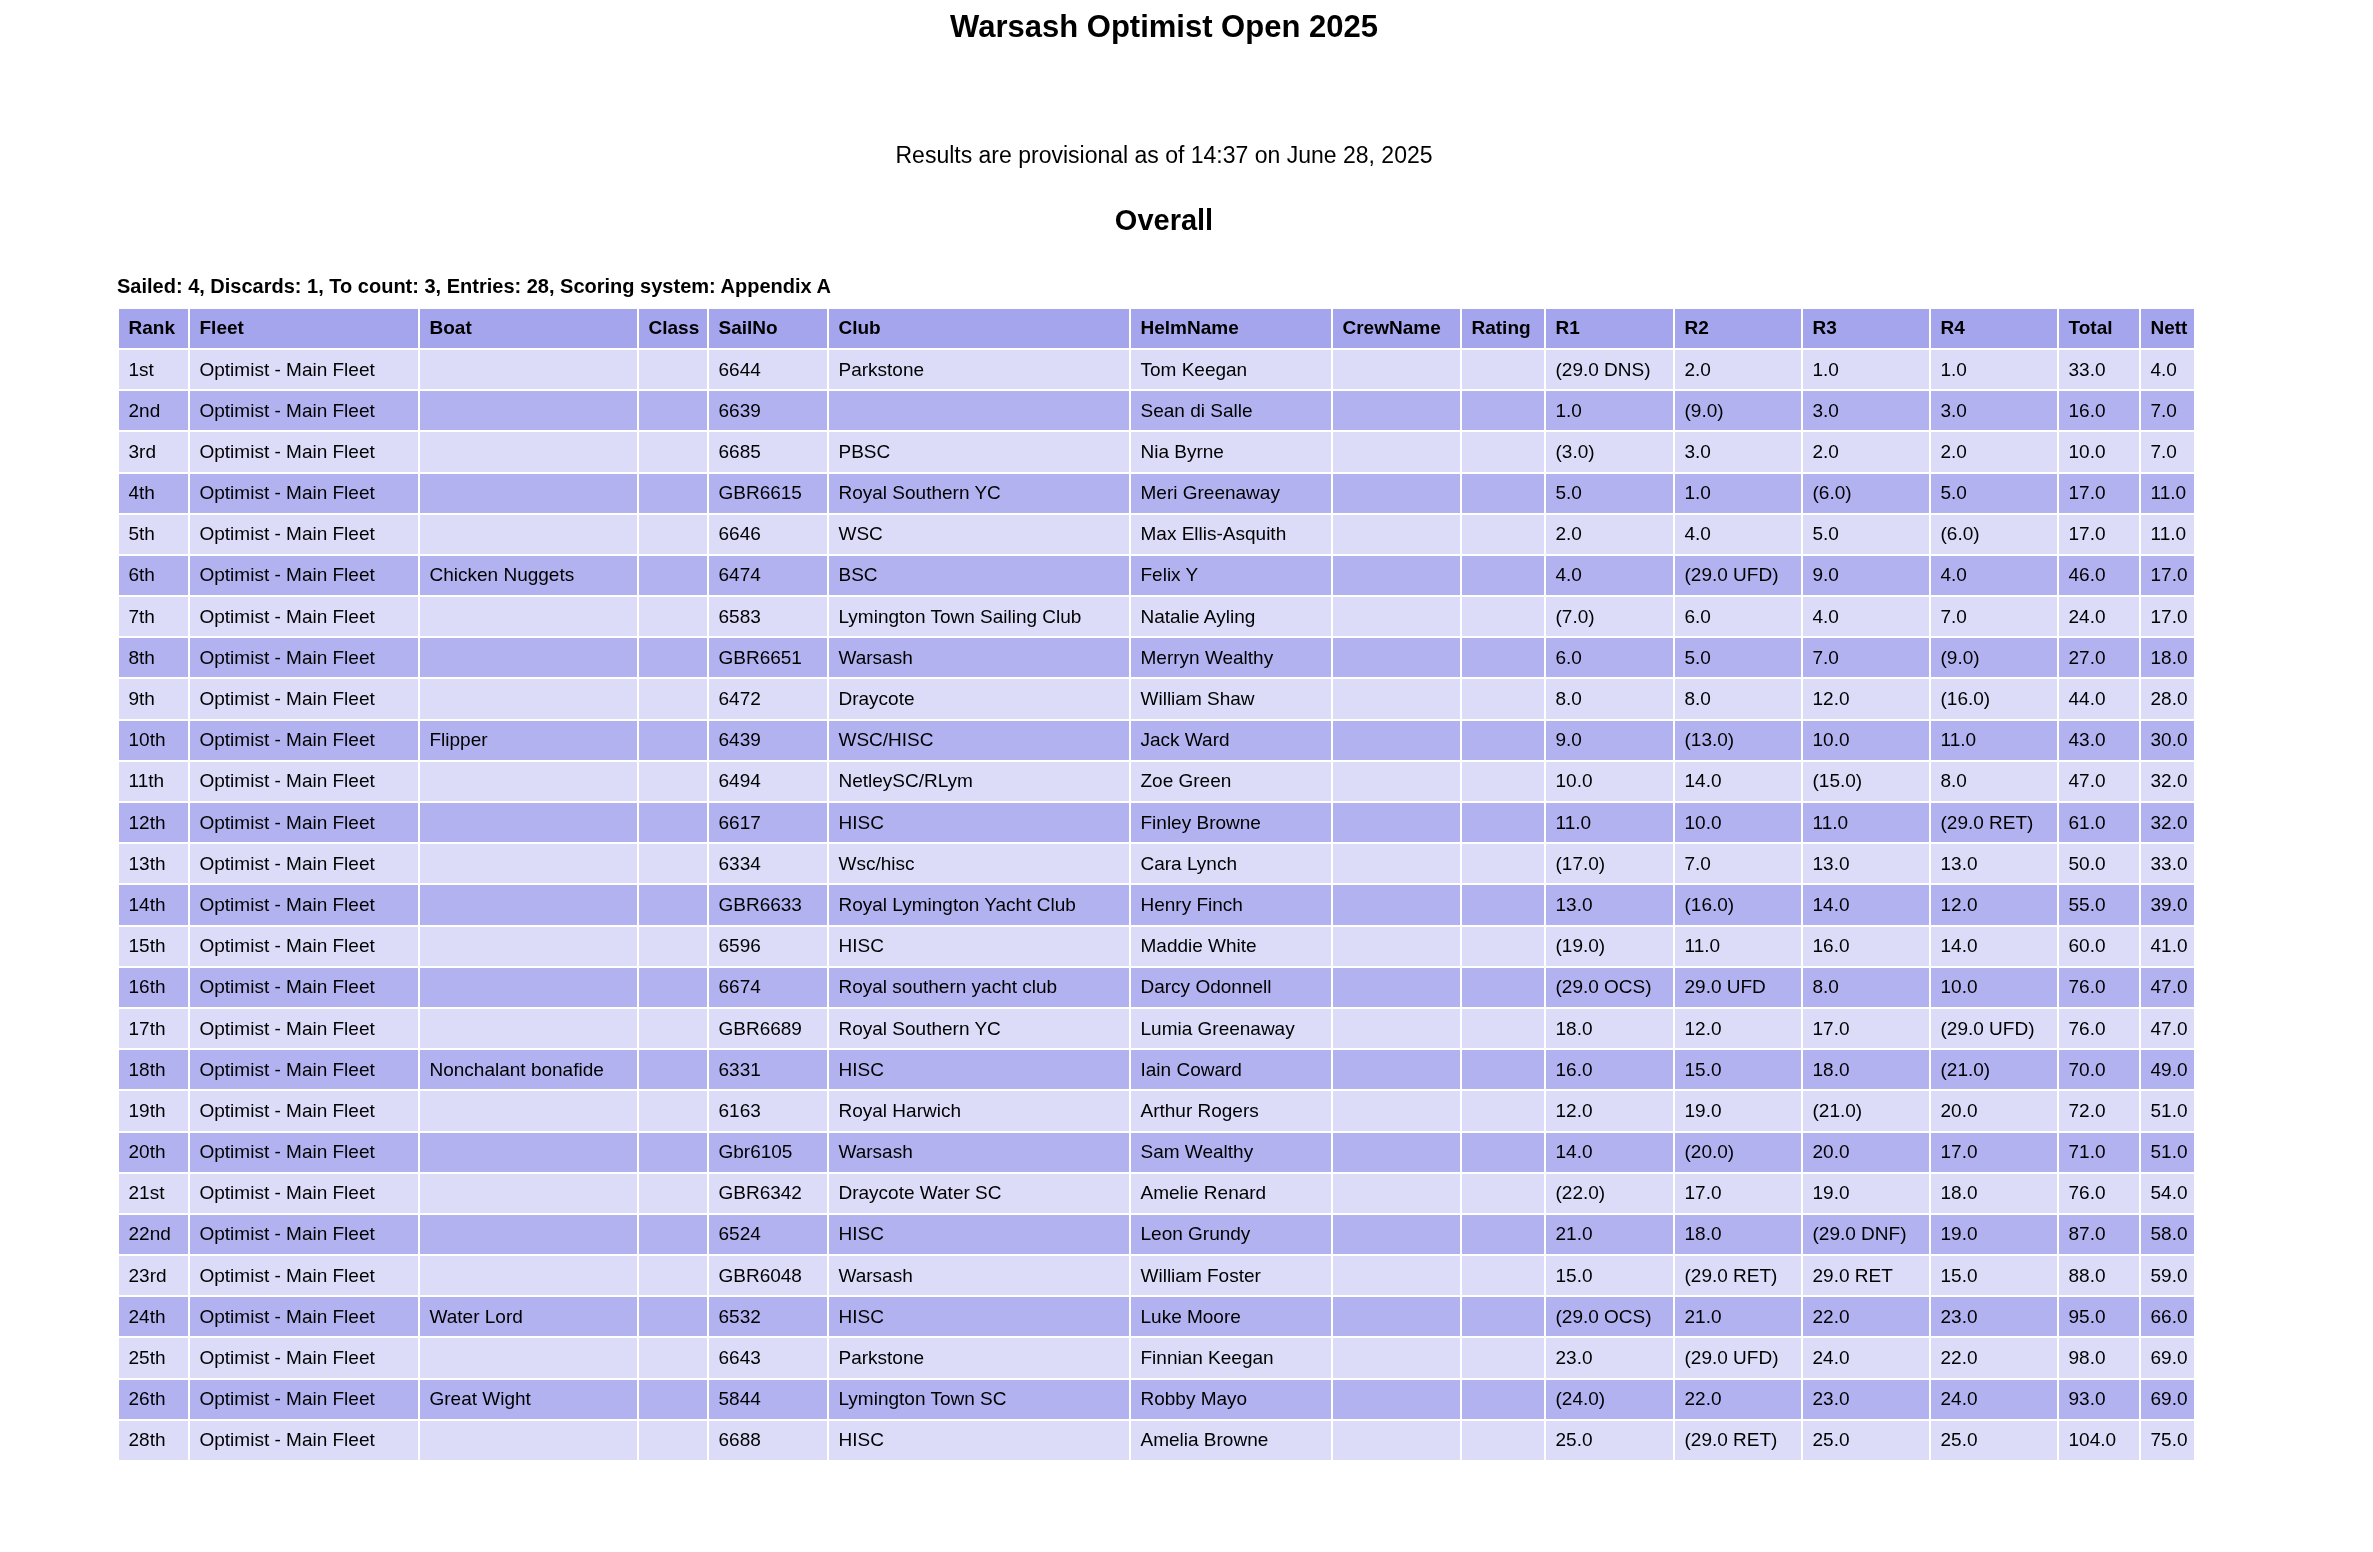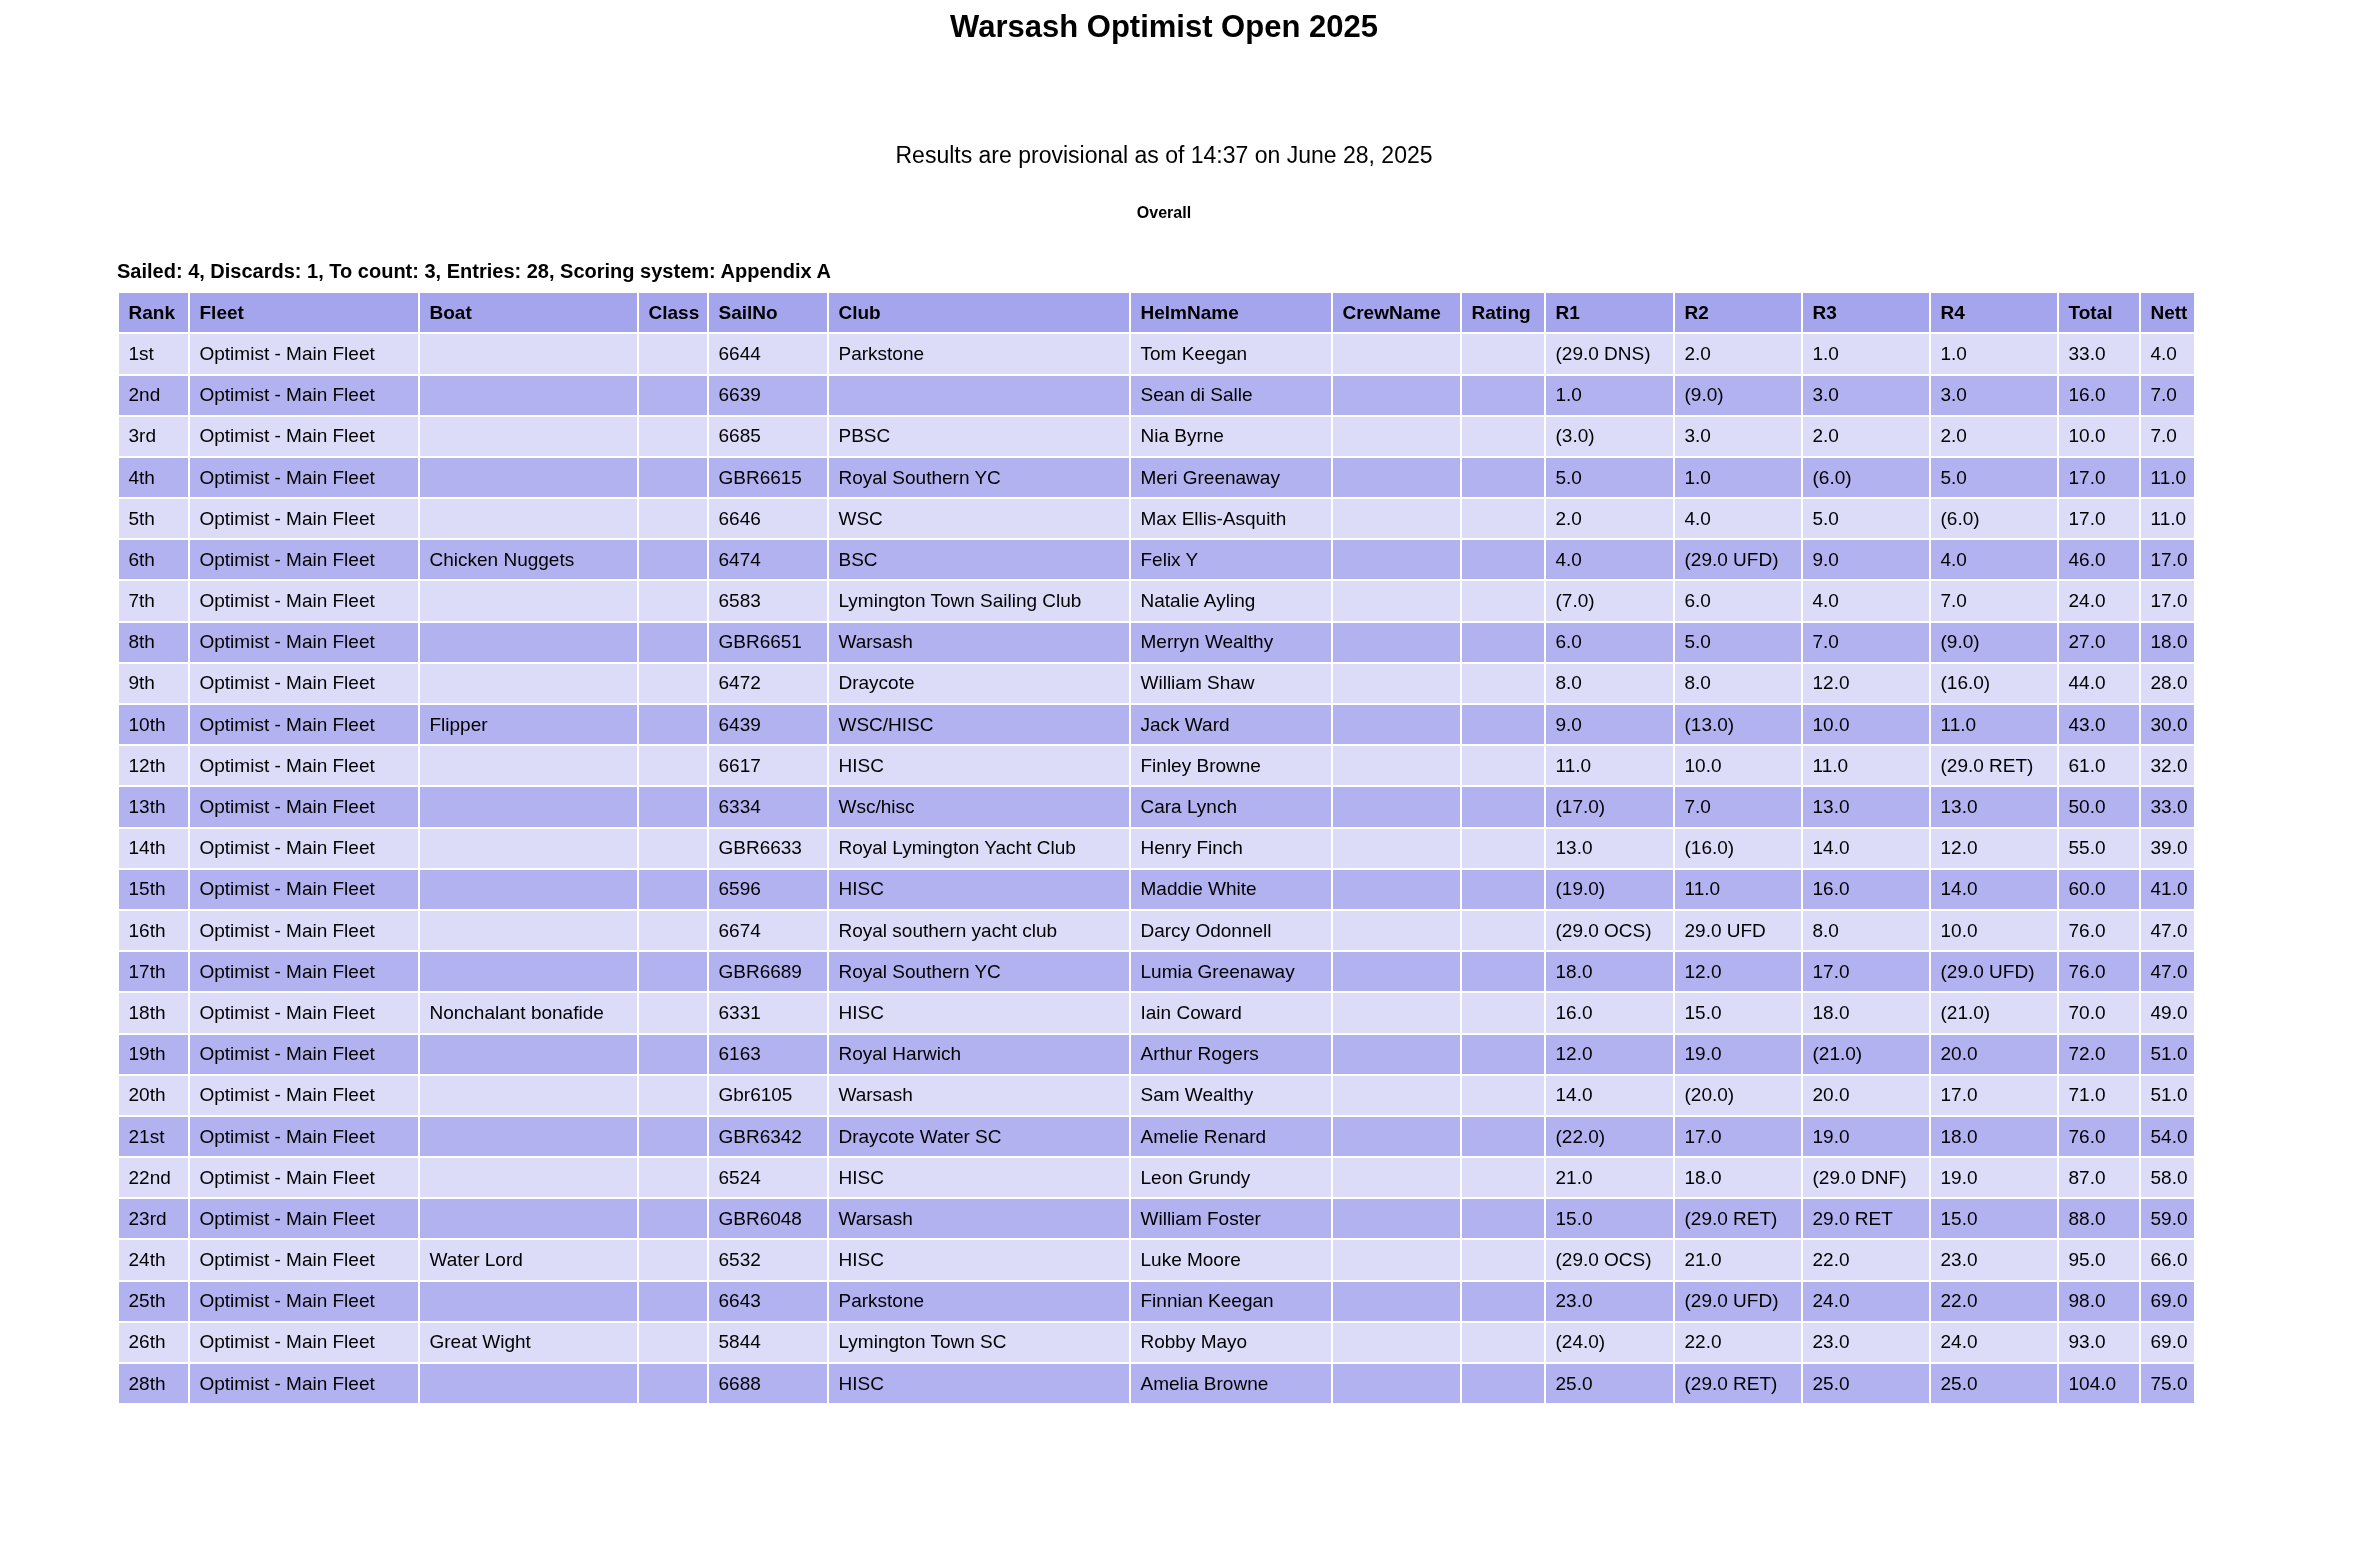--- a/index.html
+++ b/index.html
@@ -28,21 +28,21 @@
   .provisional-note {
     margin: 97px 0 0 0;
     text-align: center;
     font-size: 23px;
     font-weight: normal;
     line-height: 1.2;
   }
   .section-title {
     margin: 34px 0 0 0;
     text-align: center;
-    font-size: 16px;
+    font-size: 29px;
     font-weight: bold;
     line-height: 1.2;
   }
   .series-summary {
     margin: 36px 0 0 0;
     font-size: 20px;
     font-weight: bold;
     line-height: 1.2;
   }
   table.results {
@@ -282,20 +282,37 @@
           <td></td>
           <td></td>
           <td>9.0</td>
           <td>(13.0)</td>
           <td>10.0</td>
           <td>11.0</td>
           <td>43.0</td>
           <td>30.0</td>
         </tr>
         <tr>
+          <td>11th</td>
+          <td>Optimist - Main Fleet</td>
+          <td></td>
+          <td></td>
+          <td>6494</td>
+          <td>NetleySC/RLym</td>
+          <td>Zoe Green</td>
+          <td></td>
+          <td></td>
+          <td>10.0</td>
+          <td>14.0</td>
+          <td>(15.0)</td>
+          <td>8.0</td>
+          <td>47.0</td>
+          <td>32.0</td>
+        </tr>
+        <tr>
           <td>12th</td>
           <td>Optimist - Main Fleet</td>
           <td></td>
           <td></td>
           <td>6617</td>
           <td>HISC</td>
           <td>Finley Browne</td>
           <td></td>
           <td></td>
           <td>11.0</td>

